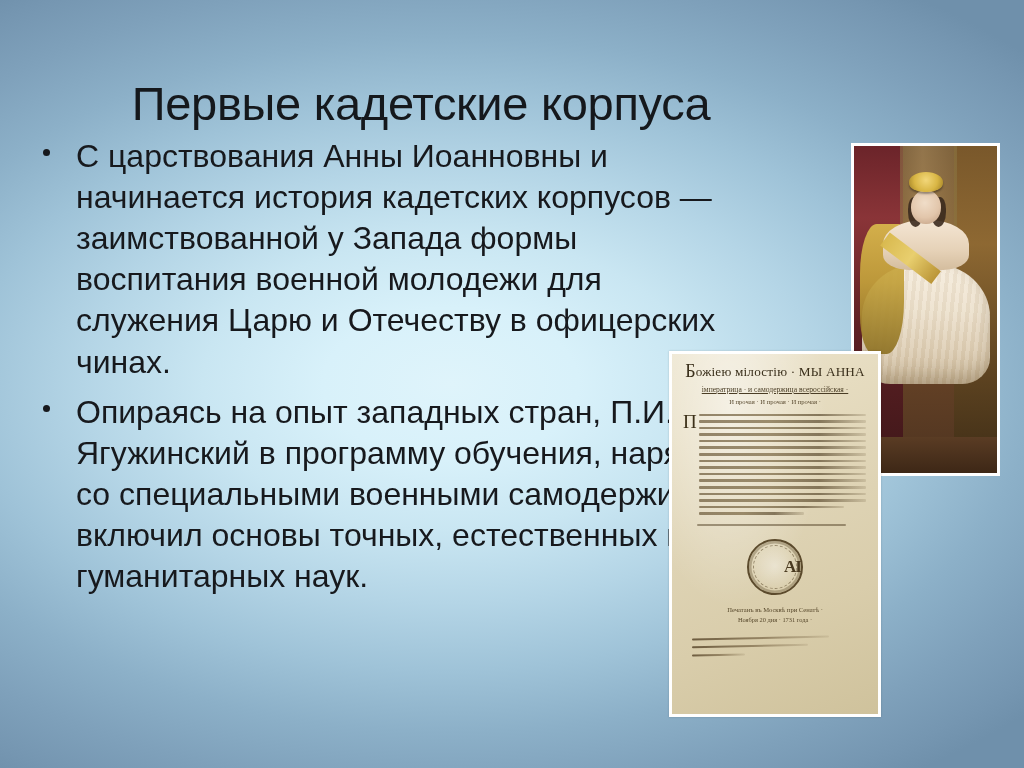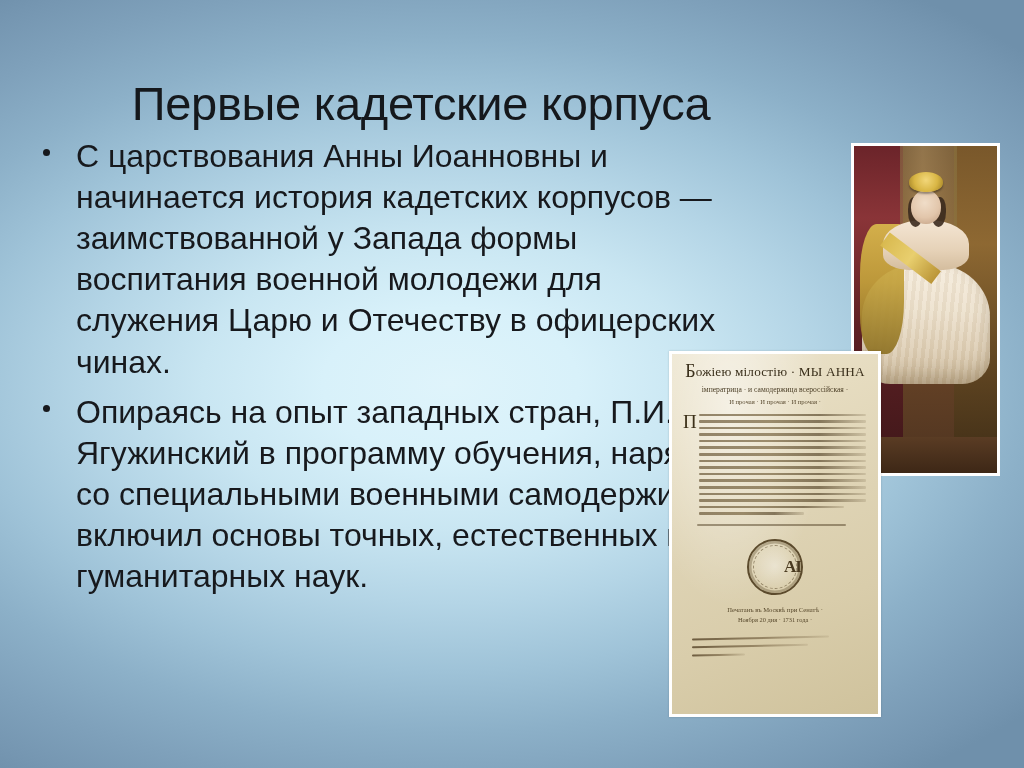--- a/index.html
+++ b/index.html
@@ -221,20 +221,21 @@
     line-height: 0;
     vertical-align: -1px;
   }
   .decree-sub1 {
     text-align: center;
     font-family: "Liberation Serif", serif;
     font-size: 7.6px;
     color: #4a3d25;
     margin-top: 5px;
     white-space: nowrap;
+    text-decoration: underline;
   }
   .decree-sub2 {
     text-align: center;
     font-family: "Liberation Serif", serif;
     font-size: 6.6px;
     color: #5a4b30;
     margin-top: 4px;
     white-space: nowrap;
   }
   .decree-body {

